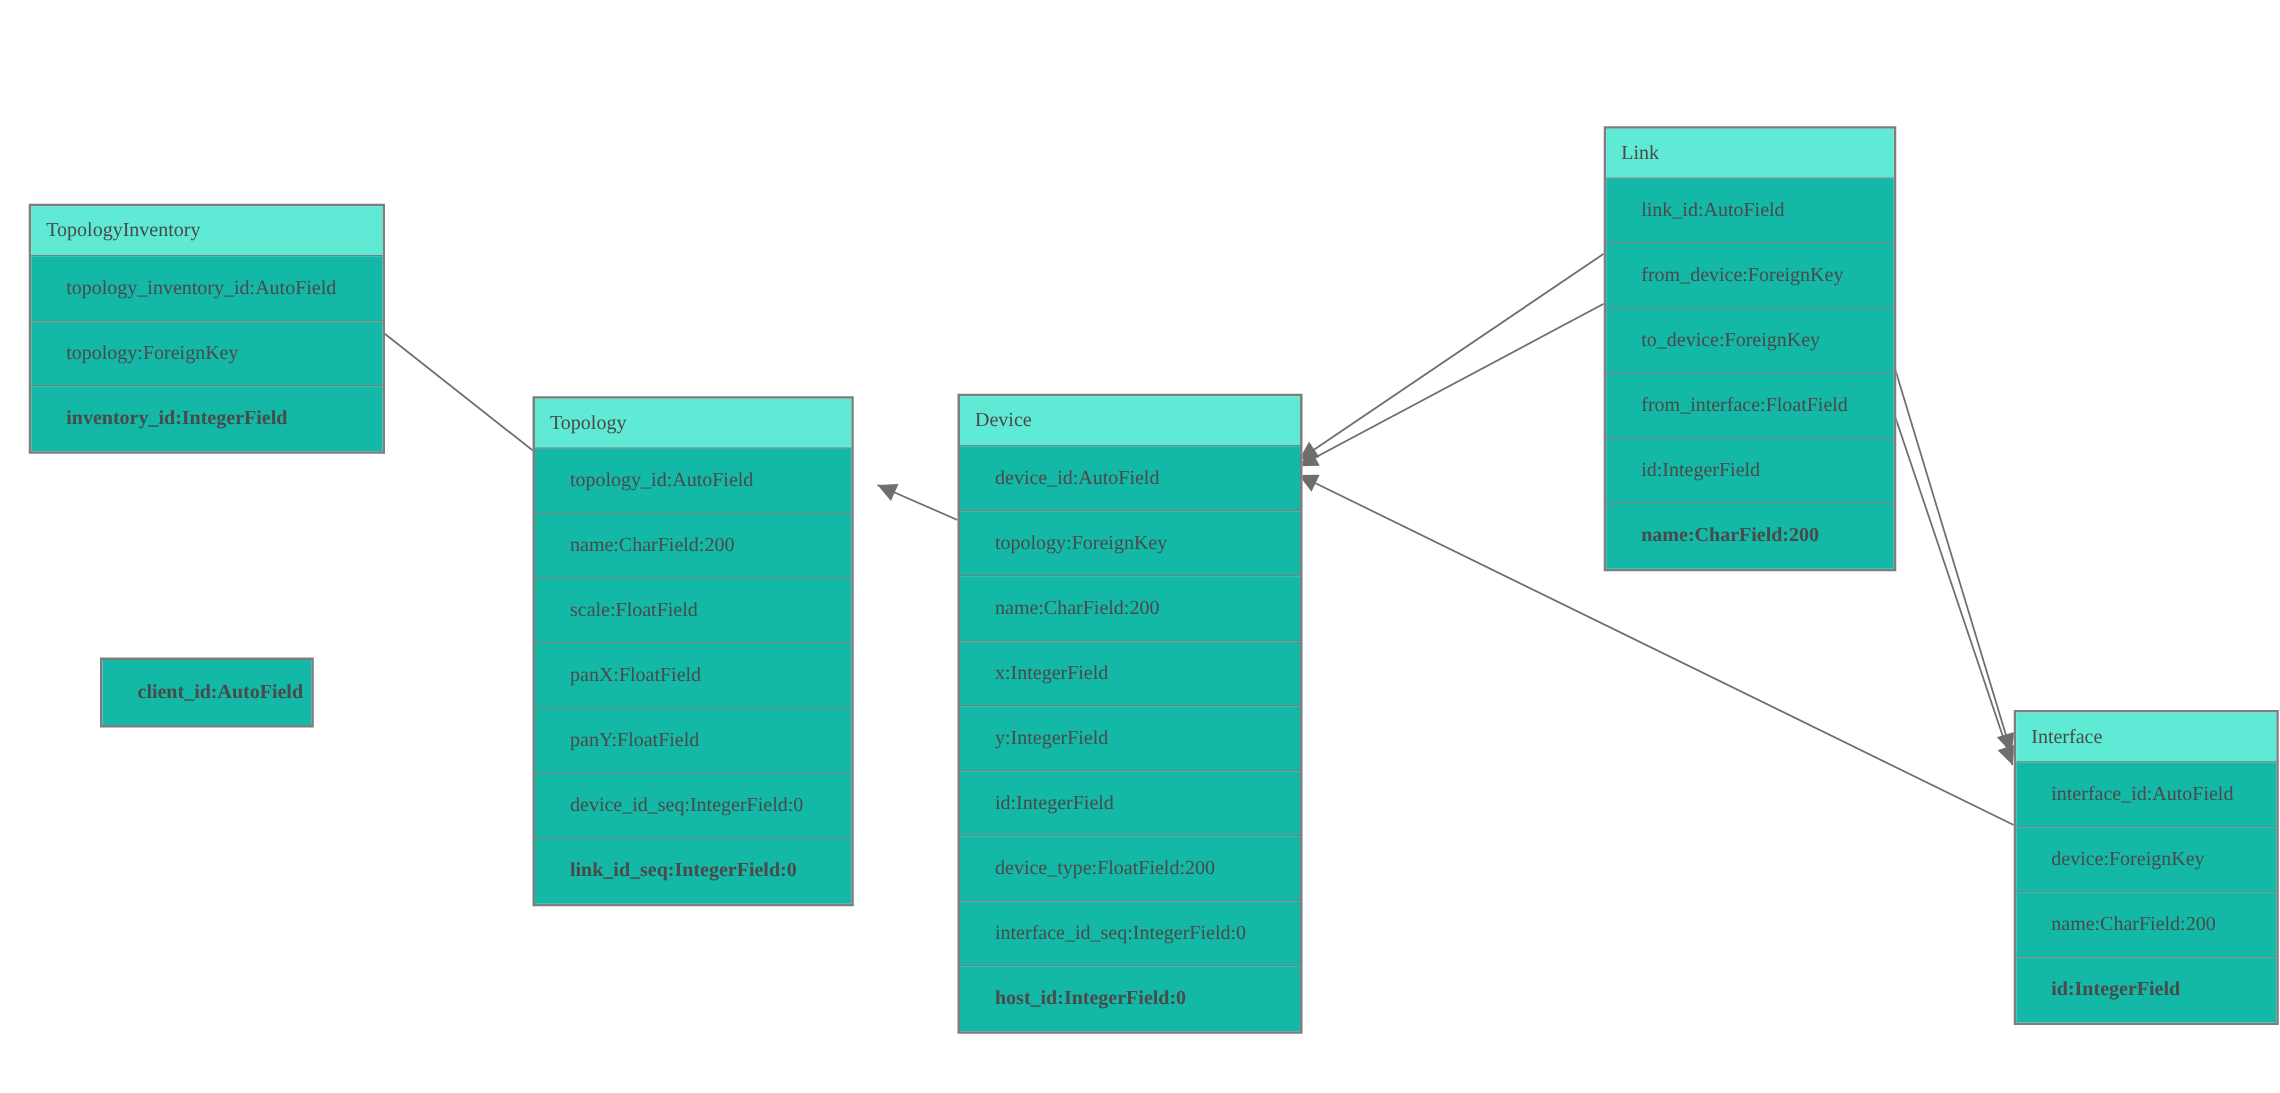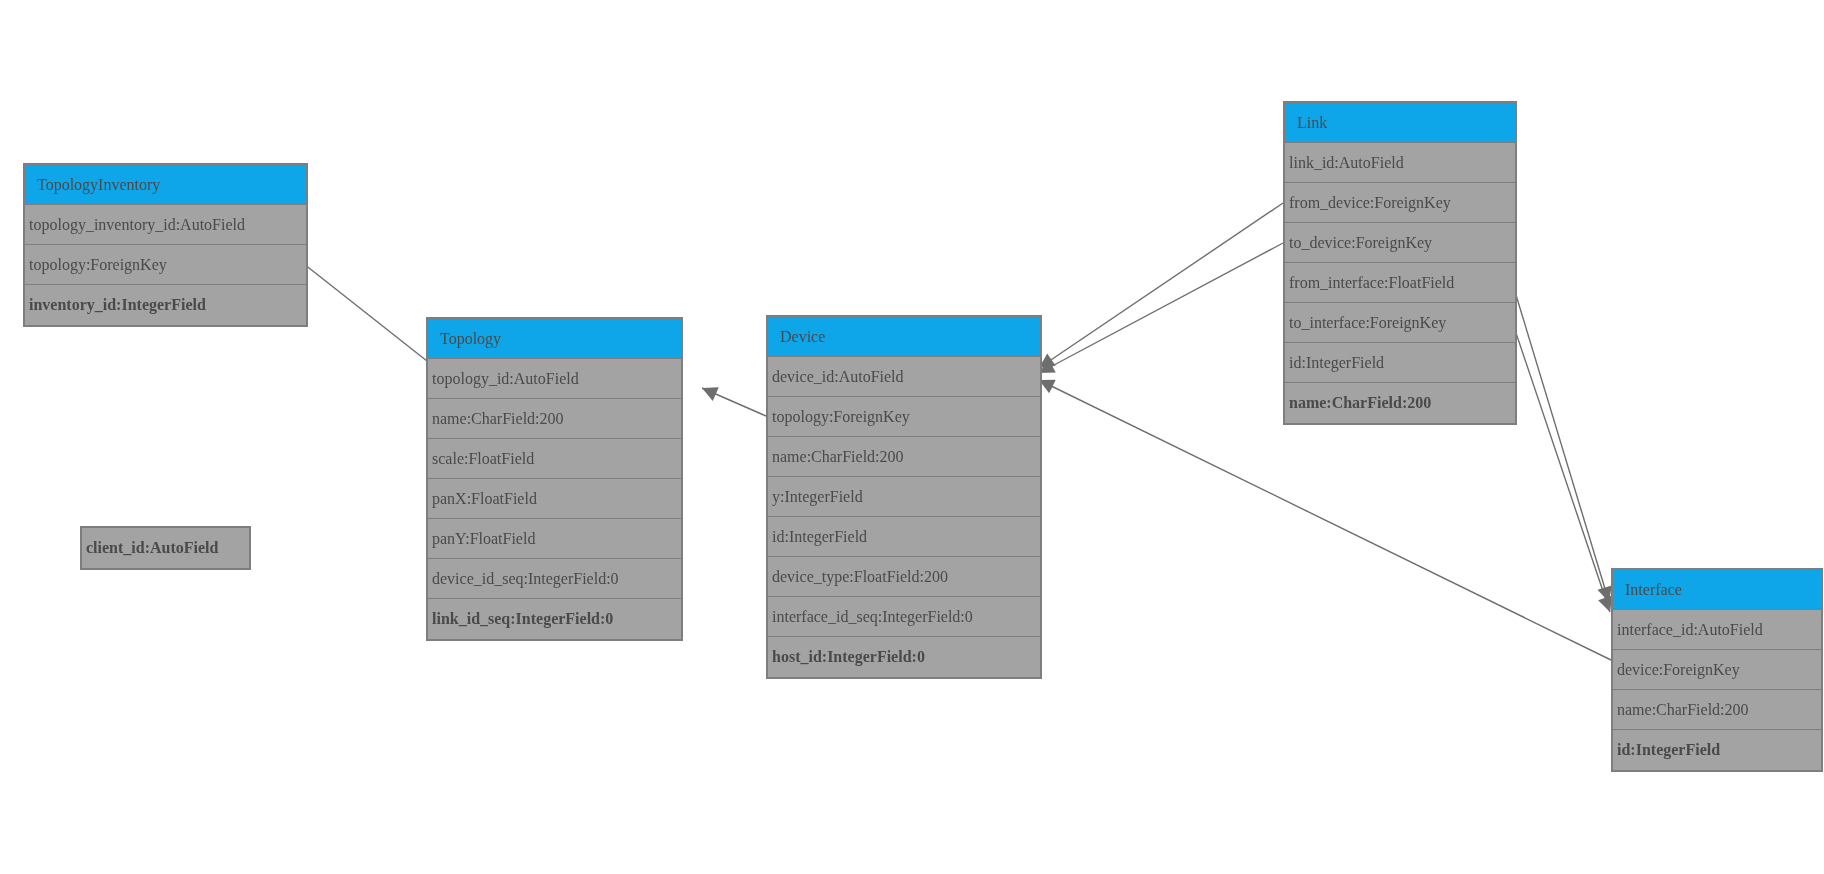--- a/index.html
+++ b/index.html
@@ -27,35 +27,35 @@
     position: absolute;
     z-index: 2;
     border: 2px solid #7e7e7e;
     background: #ffffff;
     box-sizing: content-box;
   }
   .hdr {
     height: 40px;
     box-sizing: border-box;
     border-bottom: 1px solid #7e7e7e;
-    background: #0ea5e9;
+    background: #5eead4;
     display: flex;
     align-items: center;
     padding-left: 12px;
     white-space: nowrap;
     overflow: hidden;
   }
   .row {
-    height: 40px;
+    height: 52px;
     box-sizing: border-box;
     border-bottom: 1px solid #7e7e7e;
-    background: #a3a3a3;
+    background: #14b8a6;
     display: flex;
     align-items: center;
-    padding-left: 4px;
+    padding-left: 28px;
     white-space: nowrap;
     overflow: hidden;
   }
   .row:last-child {
     border-bottom: none;
     font-weight: bold;
   }
   .edge-line {
     stroke: #6e6e6e;
     stroke-width: 1.4;
@@ -101,34 +101,34 @@
 
   <div class="entity" style="left:80px;top:526px;width:167px">
     <div class="row">client_id:AutoField</div>
   </div>
 
   <div class="entity" style="left:766px;top:315px;width:272px">
     <div class="hdr">Device</div>
     <div class="row">device_id:AutoField</div>
     <div class="row">topology:ForeignKey</div>
     <div class="row">name:CharField:200</div>
+    <div class="row">x:IntegerField</div>
     <div class="row">y:IntegerField</div>
     <div class="row">id:IntegerField</div>
     <div class="row">device_type:FloatField:200</div>
     <div class="row">interface_id_seq:IntegerField:0</div>
     <div class="row">host_id:IntegerField:0</div>
   </div>
 
   <div class="entity" style="left:1283px;top:101px;width:230px">
     <div class="hdr">Link</div>
     <div class="row">link_id:AutoField</div>
     <div class="row">from_device:ForeignKey</div>
     <div class="row">to_device:ForeignKey</div>
     <div class="row">from_interface:FloatField</div>
-    <div class="row">to_interface:ForeignKey</div>
     <div class="row">id:IntegerField</div>
     <div class="row">name:CharField:200</div>
   </div>
 
   <div class="entity" style="left:1611px;top:568px;width:208px">
     <div class="hdr">Interface</div>
     <div class="row">interface_id:AutoField</div>
     <div class="row">device:ForeignKey</div>
     <div class="row">name:CharField:200</div>
     <div class="row">id:IntegerField</div>

